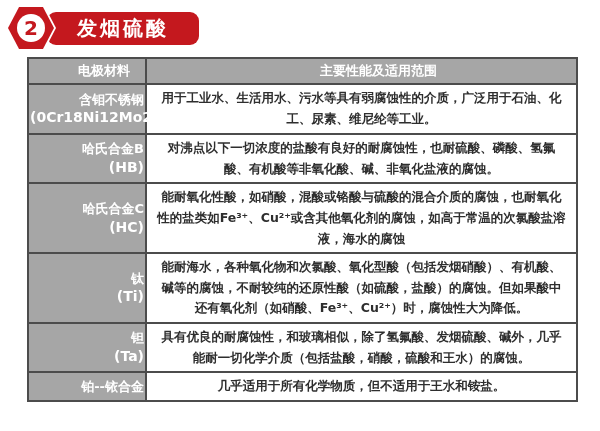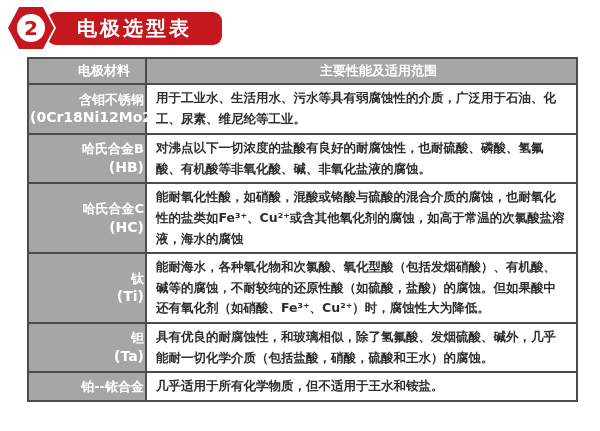--- a/index.html
+++ b/index.html
@@ -103,21 +103,21 @@
   td.mat .msub { display: block; font-size: 14px; font-weight: bold; }
   td.mat .mname { display: block; }
   td.desc {
     background: #ffffff;
     color: #2e2e2e;
     font-size: 12.5px;
     font-weight: bold;
     line-height: 1.65;
     padding: 3px 9px;
     vertical-align: middle;
-    text-align: left;
+    text-align: center;
   }
   tr.r1 td { height: 50px; }
   tr.r2 td { height: 46px; margin-left: 14px; }
   tr.r3 td { height: 63px; }
   tr.r4 td { height: 64px; }
   tr.r5 td { height: 42px; }
   tr.r6 td { height: 23px; }
   tr.r7 td { height: 24px; }
 </style>
 </head>
@@ -127,21 +127,21 @@
 
   <div class="header">
     <div class="hex-outer">
       <div class="hex-inner">
         <div class="hex-circle">
           <span>2</span>
         </div>
       </div>
     </div>
     <div class="banner">
-      <span>电极选型表</span>
+      <span>发烟硫酸</span>
     </div>
   </div>
 
   <table class="sel">
     <colgroup>
         <col class="c1">
         <col class="c2">
       </colgroup>
     <thead>
       <tr>

